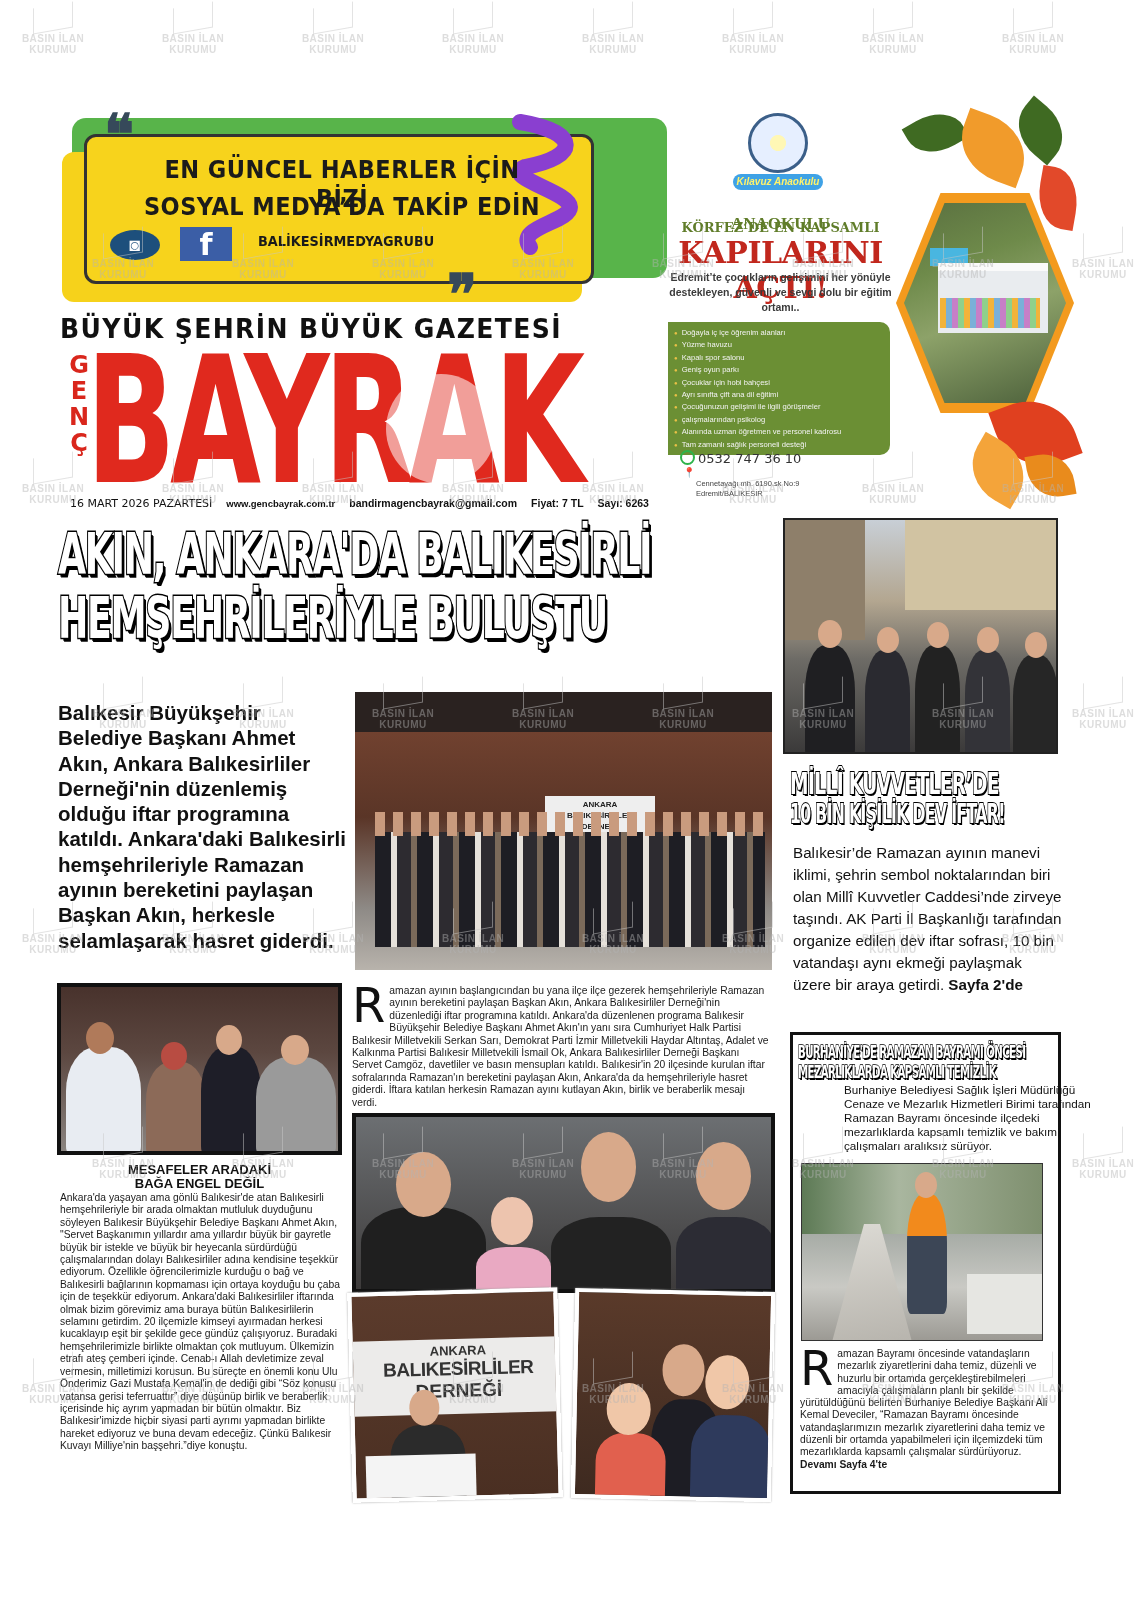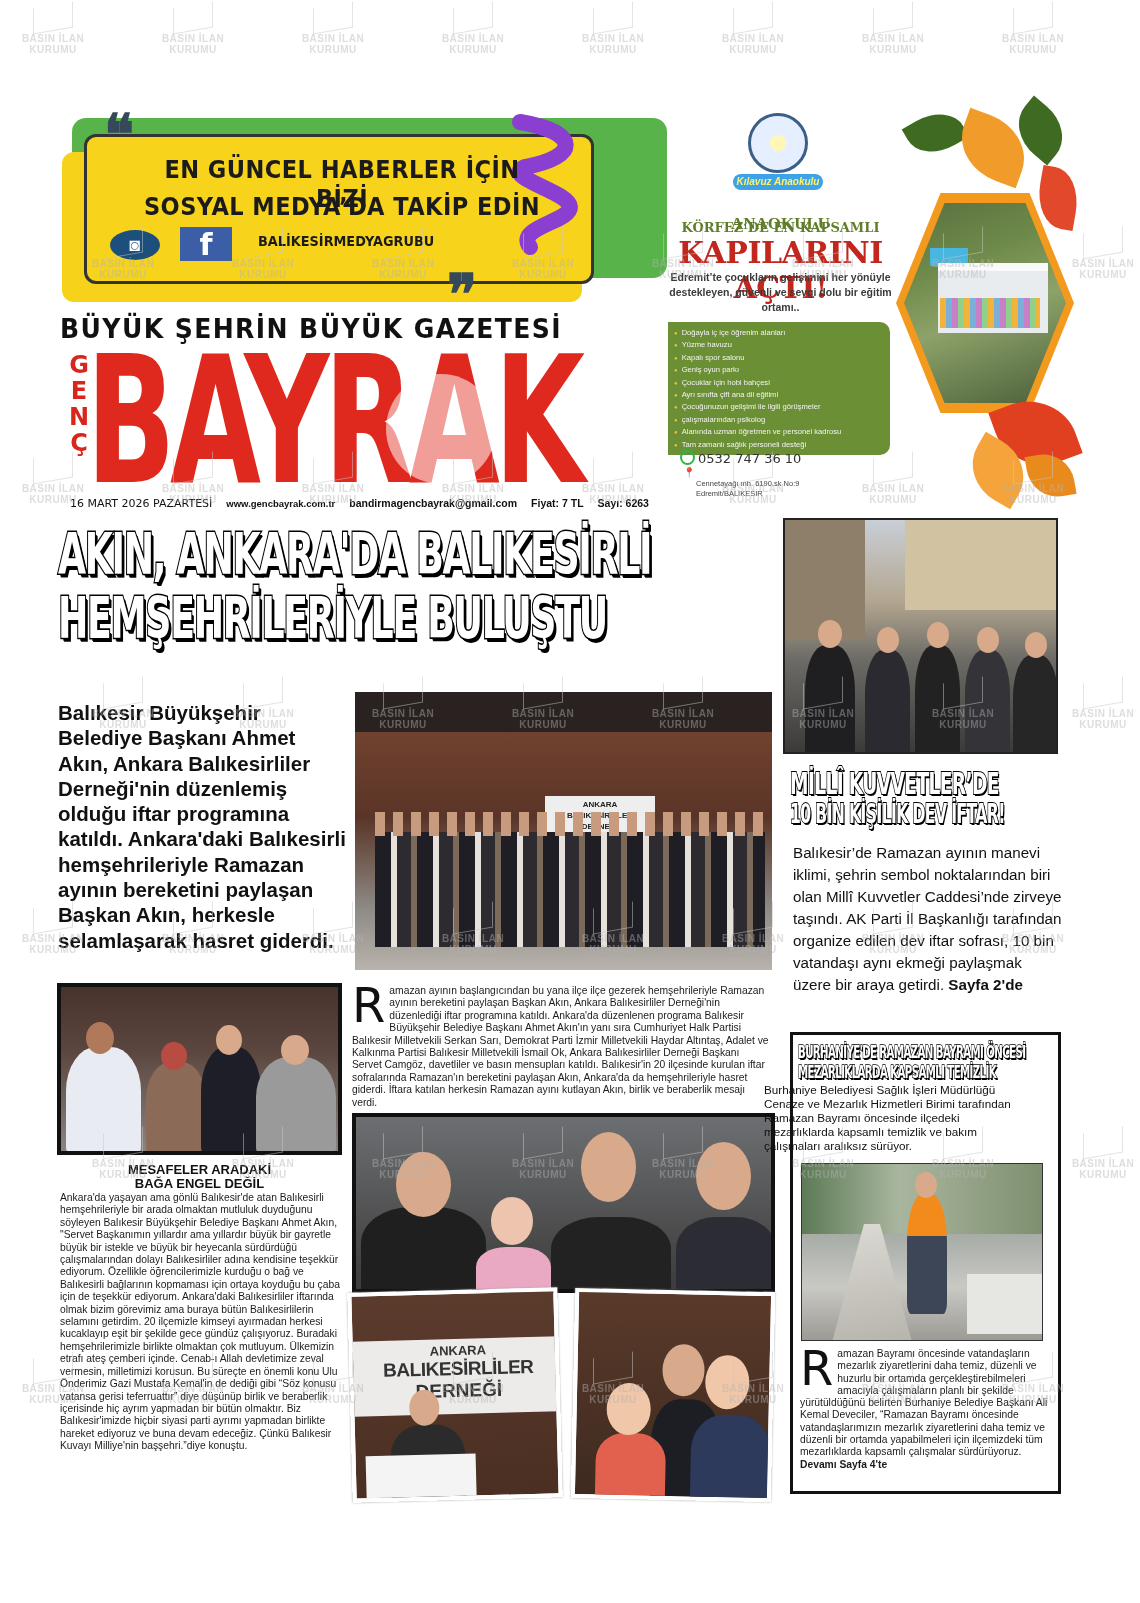--- a/index.html
+++ b/index.html
@@ -100,21 +100,21 @@
                    -webkit-text-stroke: 2px #000; paint-order: stroke fill; text-shadow: 2px 2px 0 #000;
                    transform-origin: left top; letter-spacing: -1px; }
   .milli-title .l1 { font-size: 30px; line-height: 33px; transform: scaleX(0.62); }
   .milli-title .l2 { font-size: 26px; line-height: 28px; transform: scaleX(0.6); }
   .milli-text { left: 793px; top: 842px; width: 270px; font-size: 15.2px; line-height: 22px; color: #111; }
   .milli-text b { font-weight: bold; }
 
   .burhaniye-box { left: 790px; top: 1032px; width: 271px; height: 462px; border: 3px solid #111; }
   .burhaniye-title { left: 798px; top: 1042px; width: 258px; }
   .burhaniye-title .l1, .burhaniye-title .l2 { font-size: 17px; line-height: 20px; transform: scaleX(0.6); -webkit-text-stroke: 1.5px #000; }
-  .burhaniye-intro { left: 764px; top: 1083px; width: 258px; font-size: 11.7px; line-height: 14px; color: #111; }
+  .burhaniye-intro { left: 844px; top: 1083px; width: 258px; font-size: 11.7px; line-height: 14px; color: #111; }
   .burhaniye-story { left: 800px; top: 1348px; width: 258px; font-size: 10.3px; line-height: 12.3px; }
   .burhaniye-story b { font-weight: bold; }
 </style>
 </head>
 <body>
 
 <div id="wm-layer">
     <div class="wm" style="left: 8px; top: 5px;">
       <div class="box"></div>
       <div>BASIN İLAN</div>

